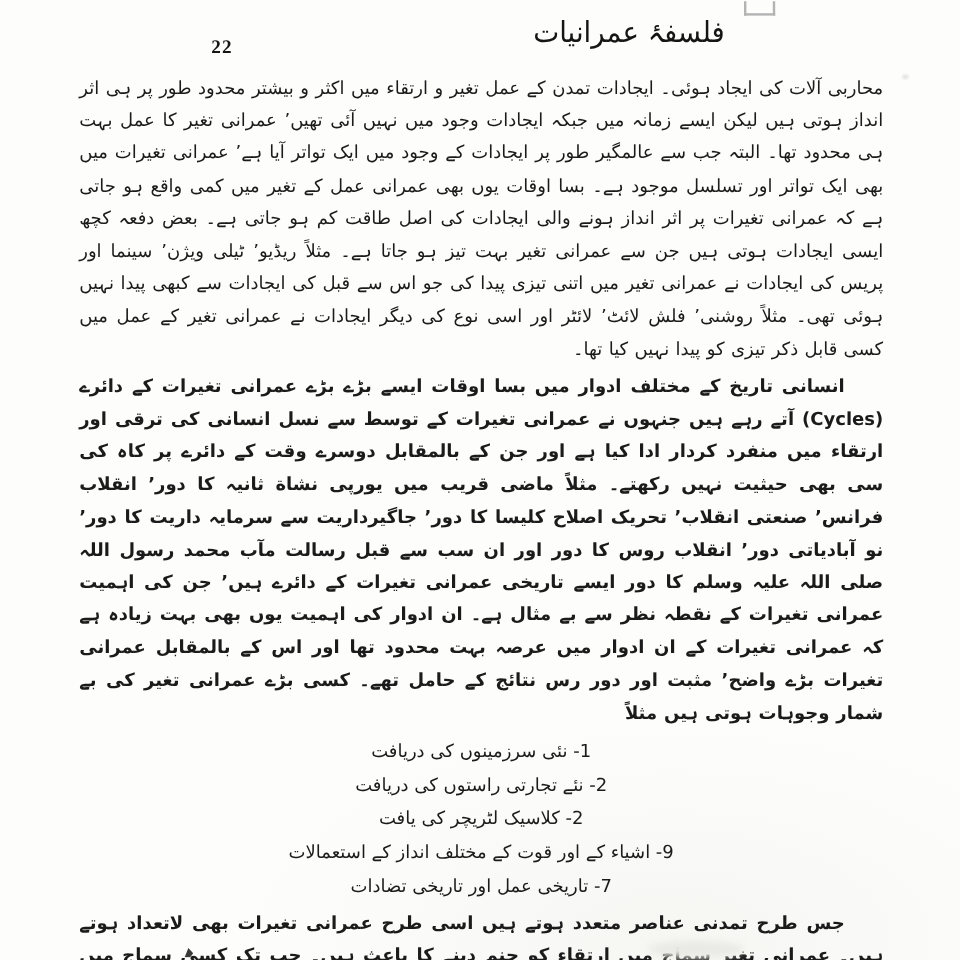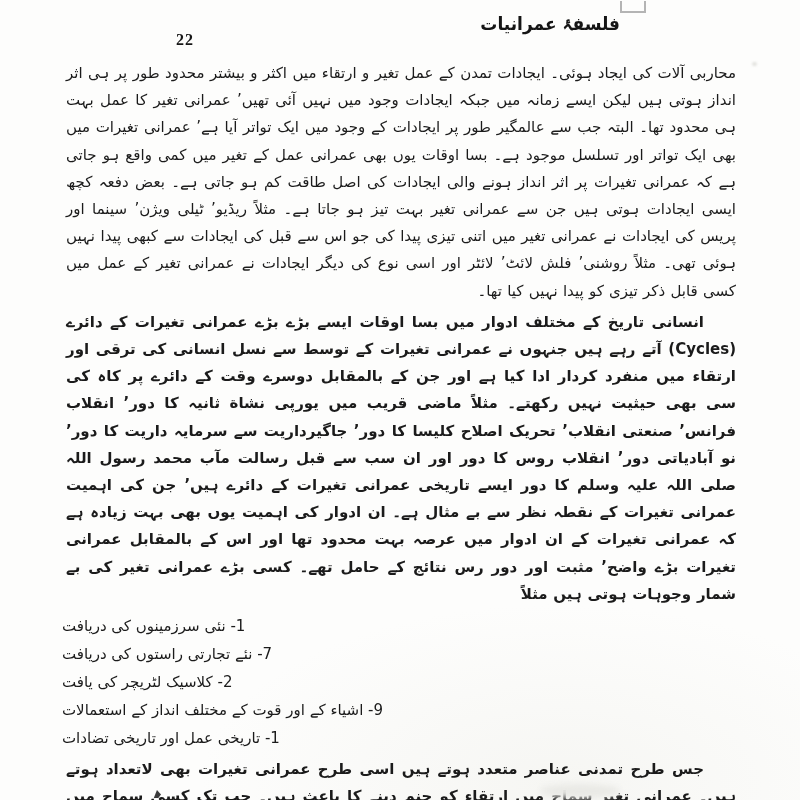--- a/index.html
+++ b/index.html
@@ -30,25 +30,25 @@
     direction: ltr;
     font-family: "Liberation Serif", "DejaVu Serif", serif;
     font-weight: 700;
     font-size: 16px;
     letter-spacing: 1px;
     color: #161616;
     margin-top: 11px;
   }
   .book-title {
     position: absolute;
-    right: 180px;
+    right: 196px;
     top: 14px;
     direction: rtl;
-    font-weight: 700;
-    font-size: 17px;
+    font-weight: 400;
+    font-size: 23px;
     color: #151515;
     transform: scaleY(1.05);
   }
   
   .text-block {
     position: absolute;
     left: 62px;
     top: 56px;
     width: 678px;
     direction: rtl;
@@ -63,21 +63,21 @@
     word-spacing: 0.5px;
   }
   .para.indent {
     text-indent: 32px;
     font-weight: bold;
   }
   .cause-list {
     margin: 3px 0 3px 0;
     padding: 0;
     list-style: none;
-    text-align: left;
+    text-align: center;
   }
   .cause-list .list-item {
     line-height: 28px;
     white-space: nowrap;
   }
   
   .corner-artifact {
     position: absolute;
     left: 620px;
     top: 1px;
@@ -127,24 +127,24 @@
   <div class="book-title">فلسفۂ عمرانیات</div>
 
   <div class="text-block">
 
     <p class="para">محاربی آلات کی ایجاد ہوئی۔ ایجادات تمدن کے عمل تغیر و ارتقاء میں اکثر و بیشتر محدود طور پر ہی اثر انداز ہوتی ہیں لیکن ایسے زمانہ میں جبکہ ایجادات وجود میں نہیں آئی تھیں’ عمرانی تغیر کا عمل بہت ہی محدود تھا۔ البتہ جب سے عالمگیر طور پر ایجادات کے وجود میں ایک تواتر آیا ہے’ عمرانی تغیرات میں بھی ایک تواتر اور تسلسل موجود ہے۔ بسا اوقات یوں بھی عمرانی عمل کے تغیر میں کمی واقع ہو جاتی ہے کہ عمرانی تغیرات پر اثر انداز ہونے والی ایجادات کی اصل طاقت کم ہو جاتی ہے۔ بعض دفعہ کچھ ایسی ایجادات ہوتی ہیں جن سے عمرانی تغیر بہت تیز ہو جاتا ہے۔ مثلاً ریڈیو’ ٹیلی ویژن’ سینما اور پریس کی ایجادات نے عمرانی تغیر میں اتنی تیزی پیدا کی جو اس سے قبل کی ایجادات سے کبھی پیدا نہیں ہوئی تھی۔ مثلاً روشنی’ فلش لائٹ’ لائٹر اور اسی نوع کی دیگر ایجادات نے عمرانی تغیر کے عمل میں کسی قابل ذکر تیزی کو پیدا نہیں کیا تھا۔</p>
 
     <p class="para indent">انسانی تاریخ کے مختلف ادوار میں بسا اوقات ایسے بڑے بڑے عمرانی تغیرات کے دائرے (Cycles) آتے رہے ہیں جنہوں نے عمرانی تغیرات کے توسط سے نسل انسانی کی ترقی اور ارتقاء میں منفرد کردار ادا کیا ہے اور جن کے بالمقابل دوسرے وقت کے دائرے پر کاہ کی سی بھی حیثیت نہیں رکھتے۔ مثلاً ماضی قریب میں یورپی نشاة ثانیہ کا دور’ انقلاب فرانس’ صنعتی انقلاب’ تحریک اصلاح کلیسا کا دور’ جاگیرداریت سے سرمایہ داریت کا دور’ نو آبادیاتی دور’ انقلاب روس کا دور اور ان سب سے قبل رسالت مآب محمد رسول اللہ صلی اللہ علیہ وسلم کا دور ایسے تاریخی عمرانی تغیرات کے دائرے ہیں’ جن کی اہمیت عمرانی تغیرات کے نقطہ نظر سے بے مثال ہے۔ ان ادوار کی اہمیت یوں بھی بہت زیادہ ہے کہ عمرانی تغیرات کے ان ادوار میں عرصہ بہت محدود تھا اور اس کے بالمقابل عمرانی تغیرات بڑے واضح’ مثبت اور دور رس نتائج کے حامل تھے۔ کسی بڑے عمرانی تغیر کی بے شمار وجوہات ہوتی ہیں مثلاً</p>
 
     <div class="cause-list">
       <div class="list-item">1- نئی سرزمینوں کی دریافت</div>
-      <div class="list-item">7- نئے تجارتی راستوں کی دریافت</div>
+      <div class="list-item">2- نئے تجارتی راستوں کی دریافت</div>
       <div class="list-item">2- کلاسیک لٹریچر کی یافت</div>
       <div class="list-item">9- اشیاء کے اور قوت کے مختلف انداز کے استعمالات</div>
-      <div class="list-item">1- تاریخی عمل اور تاریخی تضادات</div>
+      <div class="list-item">7- تاریخی عمل اور تاریخی تضادات</div>
     </div>
 
     <p class="para indent">جس طرح تمدنی عناصر متعدد ہوتے ہیں اسی طرح عمرانی تغیرات بھی لاتعداد ہوتے ہیں۔ عمرانی تغیر سماج میں ارتقاء کو جنم دینے کا باعث ہیں۔ جب تک کسی سماج میں تمدنی عناصر موجود نہ ہوں وہاں عمرانی تغیرات وجود پذیر نہیں ہوتے۔ خواہ لوگوں کی صلاحیتیں کتنی ہی تیز کیوں نہ ہوں۔ ایسکیموں میں عمرانی تغیر اس لیے سست رو نہیں کہ وہ اپنے دماغ کی صلاحیتوں اور اہلیتوں میں کسی سے کم ہیں۔ پاکستان میں بھی عمرانی تغیر کی رفتار اس لیے سست نہیں کہ وہ لوگوں کے ذہن بانجھ ہیں بلکہ اس کی وجہ یہ ہے کہ پاکستانی عوام کی دماغی صلاحیتوں اور ذہنی قابلیتوں کو اجاگر کرنے والے تمدنی عناصر</p>
 
   </div>
 
   <div class="corner-artifact"></div>
   <div class="bottom-speck"></div>
   <div class="bottom-smudge"></div>
   <div class="mid-right-fleck"></div>

